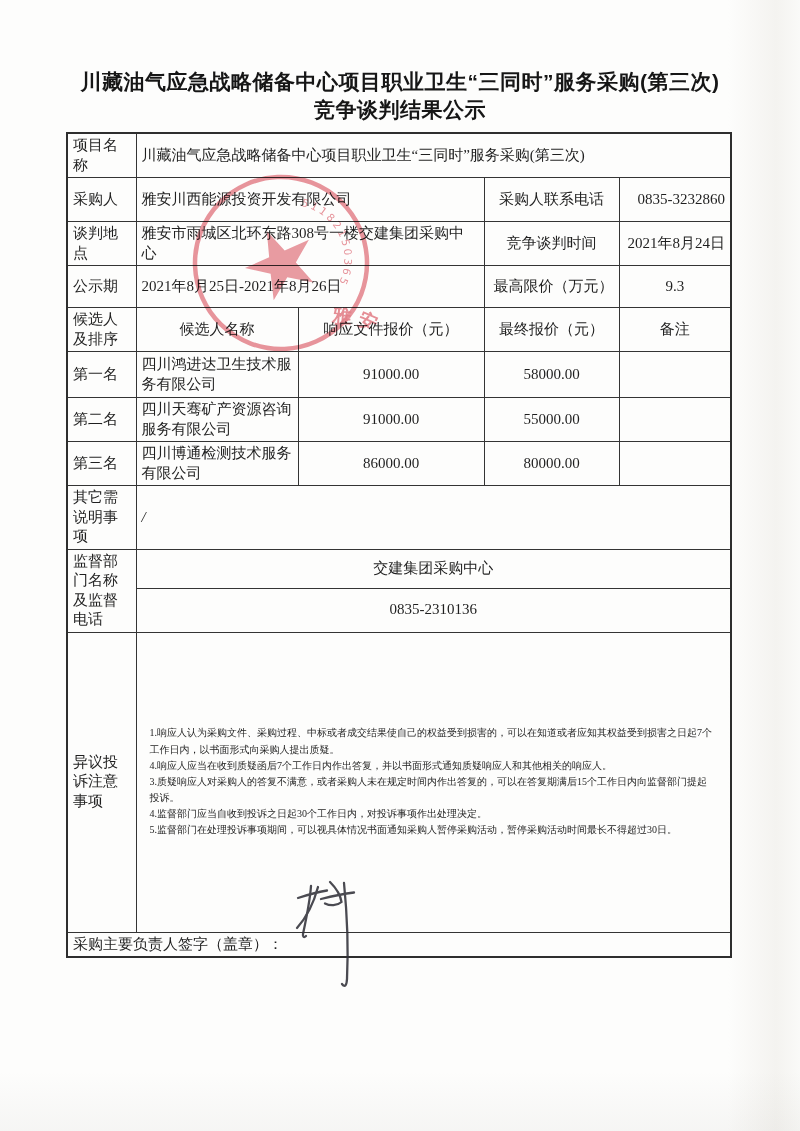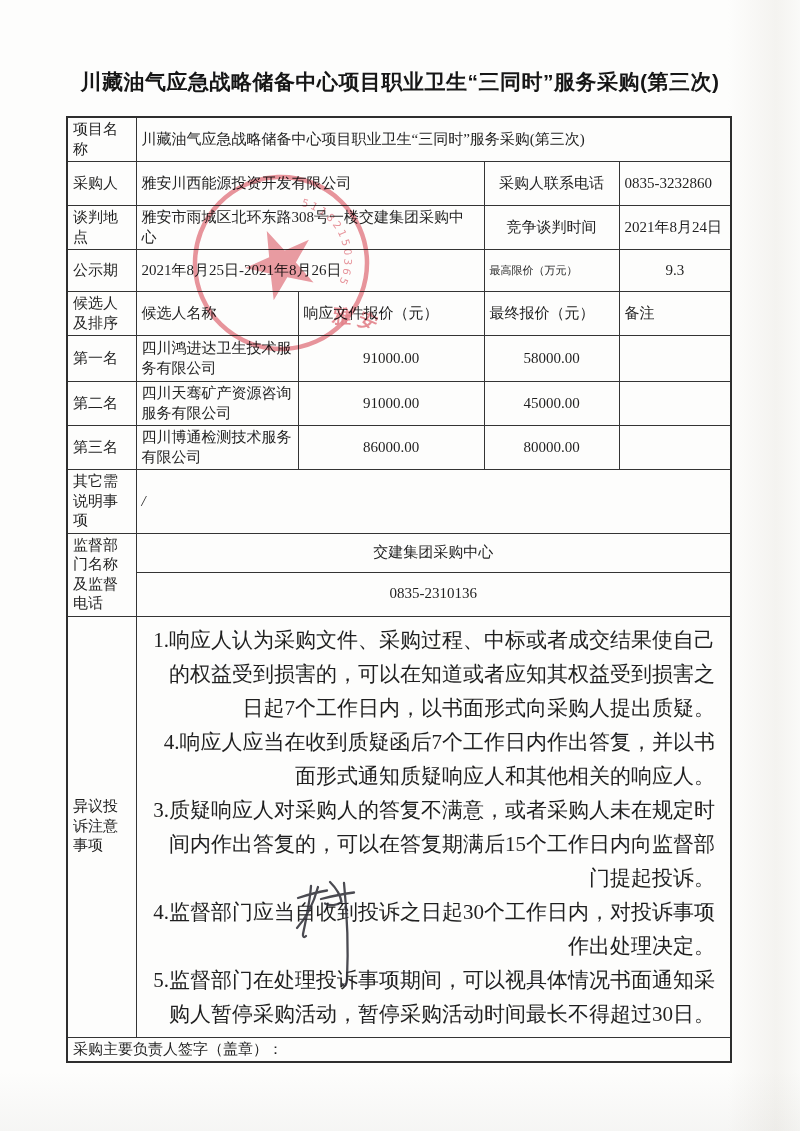--- a/index.html
+++ b/index.html
@@ -13,52 +13,53 @@
     content:"";position:absolute;left:0;bottom:0;width:100%;height:60px;
     background:linear-gradient(to bottom,rgba(0,0,0,0),rgba(110,105,95,0.05));
     pointer-events:none;
   }
   .doc-title{
     position:absolute;top:68px;left:0;width:100%;
     text-align:center;font-family:"Liberation Sans","DejaVu Sans",sans-serif;
     font-weight:700;font-size:21px;line-height:1.35;color:#161616;letter-spacing:0.5px;
   }
   table.doc{
-    position:absolute;left:66px;top:116px;width:664px;
+    position:absolute;left:66px;top:132px;width:664px;
     border-collapse:collapse;table-layout:fixed;
     border:2px solid #2e2e2e;
   }
   table.doc td{
     border:1.5px solid #343434;
     font-size:15px;line-height:1.3;
     padding:2px 5px;vertical-align:middle;
     overflow:hidden;
   }
   td.lbl{text-align:left;padding-left:4px;padding-right:2px;}
   td.lblc{padding-left:2px;padding-right:2px;}
   td.val{text-align:left;padding-left:7px;}
   td.ctr{text-align:center;}
-  td.sm{font-size:13.5px;text-align:left;padding-left:2px;padding-right:2px;font-family:Liberation Serif, serif;}
-  td.hdr{text-align:left;margin-left:34px;}
-  .list{padding:4px 10px 4px 8px;line-height:1.62;font-size:21px;text-align:right;}
+  td.sm{font-size:13.5px;text-align:right;padding-left:2px;padding-right:2px;font-family:Liberation Serif, serif;}
+  td.hdr{text-align:center;margin-left:34px;}
+  .list{padding:4px 10px 4px 8px;line-height:1.62;font-size:10px;text-align:left;}
   .list div{margin:0;}
   .slash{font-size:16px;font-style:italic;padding-left:4px;}
   .stamp{
     position:absolute;left:186px;top:168px;width:190px;height:190px;
     transform:rotate(-24deg);opacity:0.78;pointer-events:none;mix-blend-mode:multiply;
   }
   .sig{position:absolute;left:294px;top:876px;width:80px;height:120px;pointer-events:none;}
 </style>
 </head>
 <body>
 
 <div class="page">
 
   <div class="doc-title">
     <div>川藏油气应急战略储备中心项目职业卫生“三同时”服务采购(第三次)</div>
+    <div>竞争谈判结果公示</div>
   </div>
 
   <table class="doc">
     <colgroup>
       <col style="width:69px">
         <col style="width:162px">
         <col style="width:186px">
         <col style="width:135px">
         <col style="width:112px">
     </colgroup>
@@ -75,42 +76,42 @@
       </tr>
       <tr style="height:44px">
         <td class="lbl">谈判地点</td>
         <td class="val" colspan="2">雅安市雨城区北环东路308号一楼交建集团采购中心</td>
         <td class="ctr">竞争谈判时间</td>
         <td class="sm">2021年8月24日</td>
       </tr>
       <tr style="height:42px">
         <td class="lbl">公示期</td>
         <td class="val" colspan="2">2021年8月25日-2021年8月26日</td>
-        <td class="sm" style="font-size:11px">最高限价（万元）</td>
+        <td class="sm" style="font-size:15px">最高限价（万元）</td>
         <td class="ctr">9.3</td>
       </tr>
       <tr style="height:42px">
         <td class="lbl">候选人及排序</td>
         <td class="hdr">候选人名称</td>
         <td class="hdr">响应文件报价（元）</td>
         <td class="hdr">最终报价（元）</td>
         <td class="hdr">备注</td>
       </tr>
       <tr style="height:46px">
         <td class="lbl">第一名</td>
         <td class="val">四川鸿进达卫生技术服务有限公司</td>
         <td class="ctr">91000.00</td>
         <td class="ctr">58000.00</td>
         <td class="ctr"></td>
       </tr>
       <tr style="height:44px">
         <td class="lbl">第二名</td>
         <td class="val">四川天骞矿产资源咨询服务有限公司</td>
         <td class="ctr">91000.00</td>
-        <td class="ctr">45000.00</td>
+        <td class="ctr">55000.00</td>
         <td class="ctr"></td>
       </tr>
       <tr style="height:38px">
         <td class="lbl">第三名</td>
         <td class="val">四川博通检测技术服务有限公司</td>
         <td class="ctr">86000.00</td>
         <td class="ctr">80000.00</td>
         <td class="ctr"></td>
       </tr>
       <tr style="height:40px">

